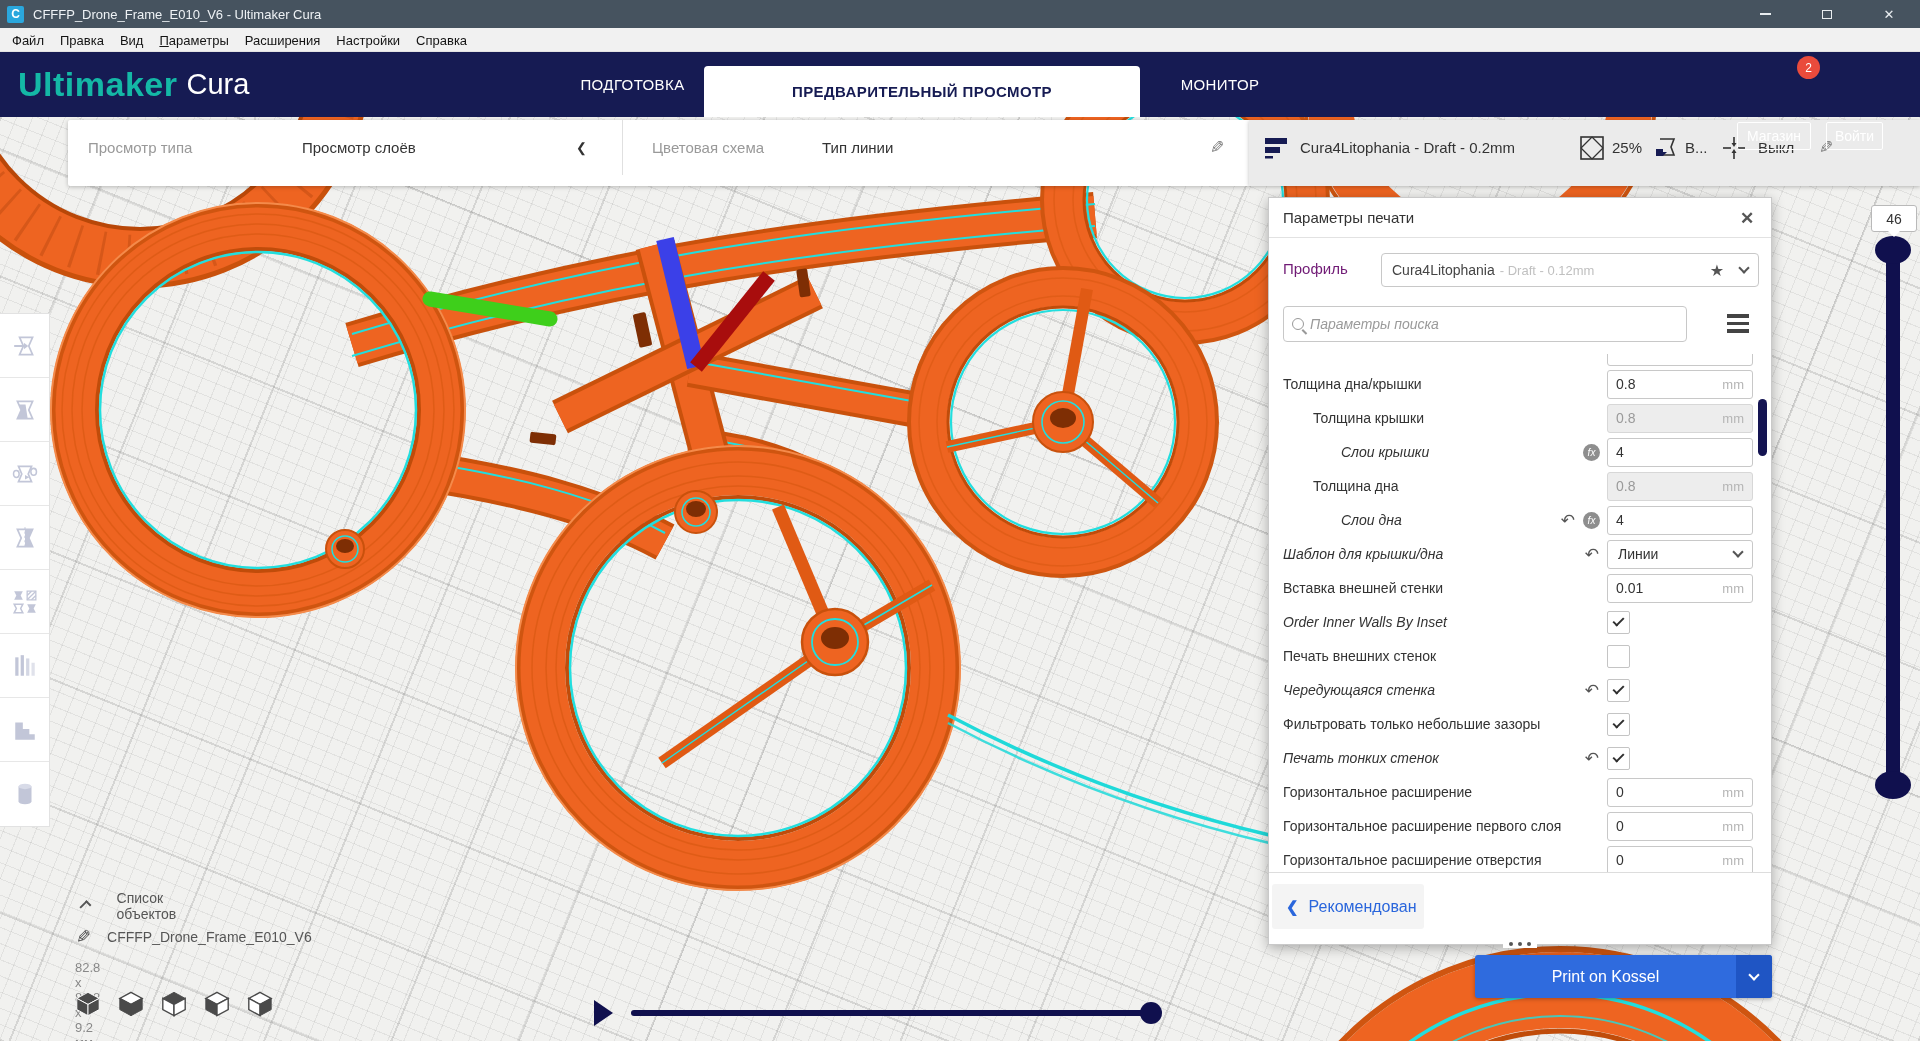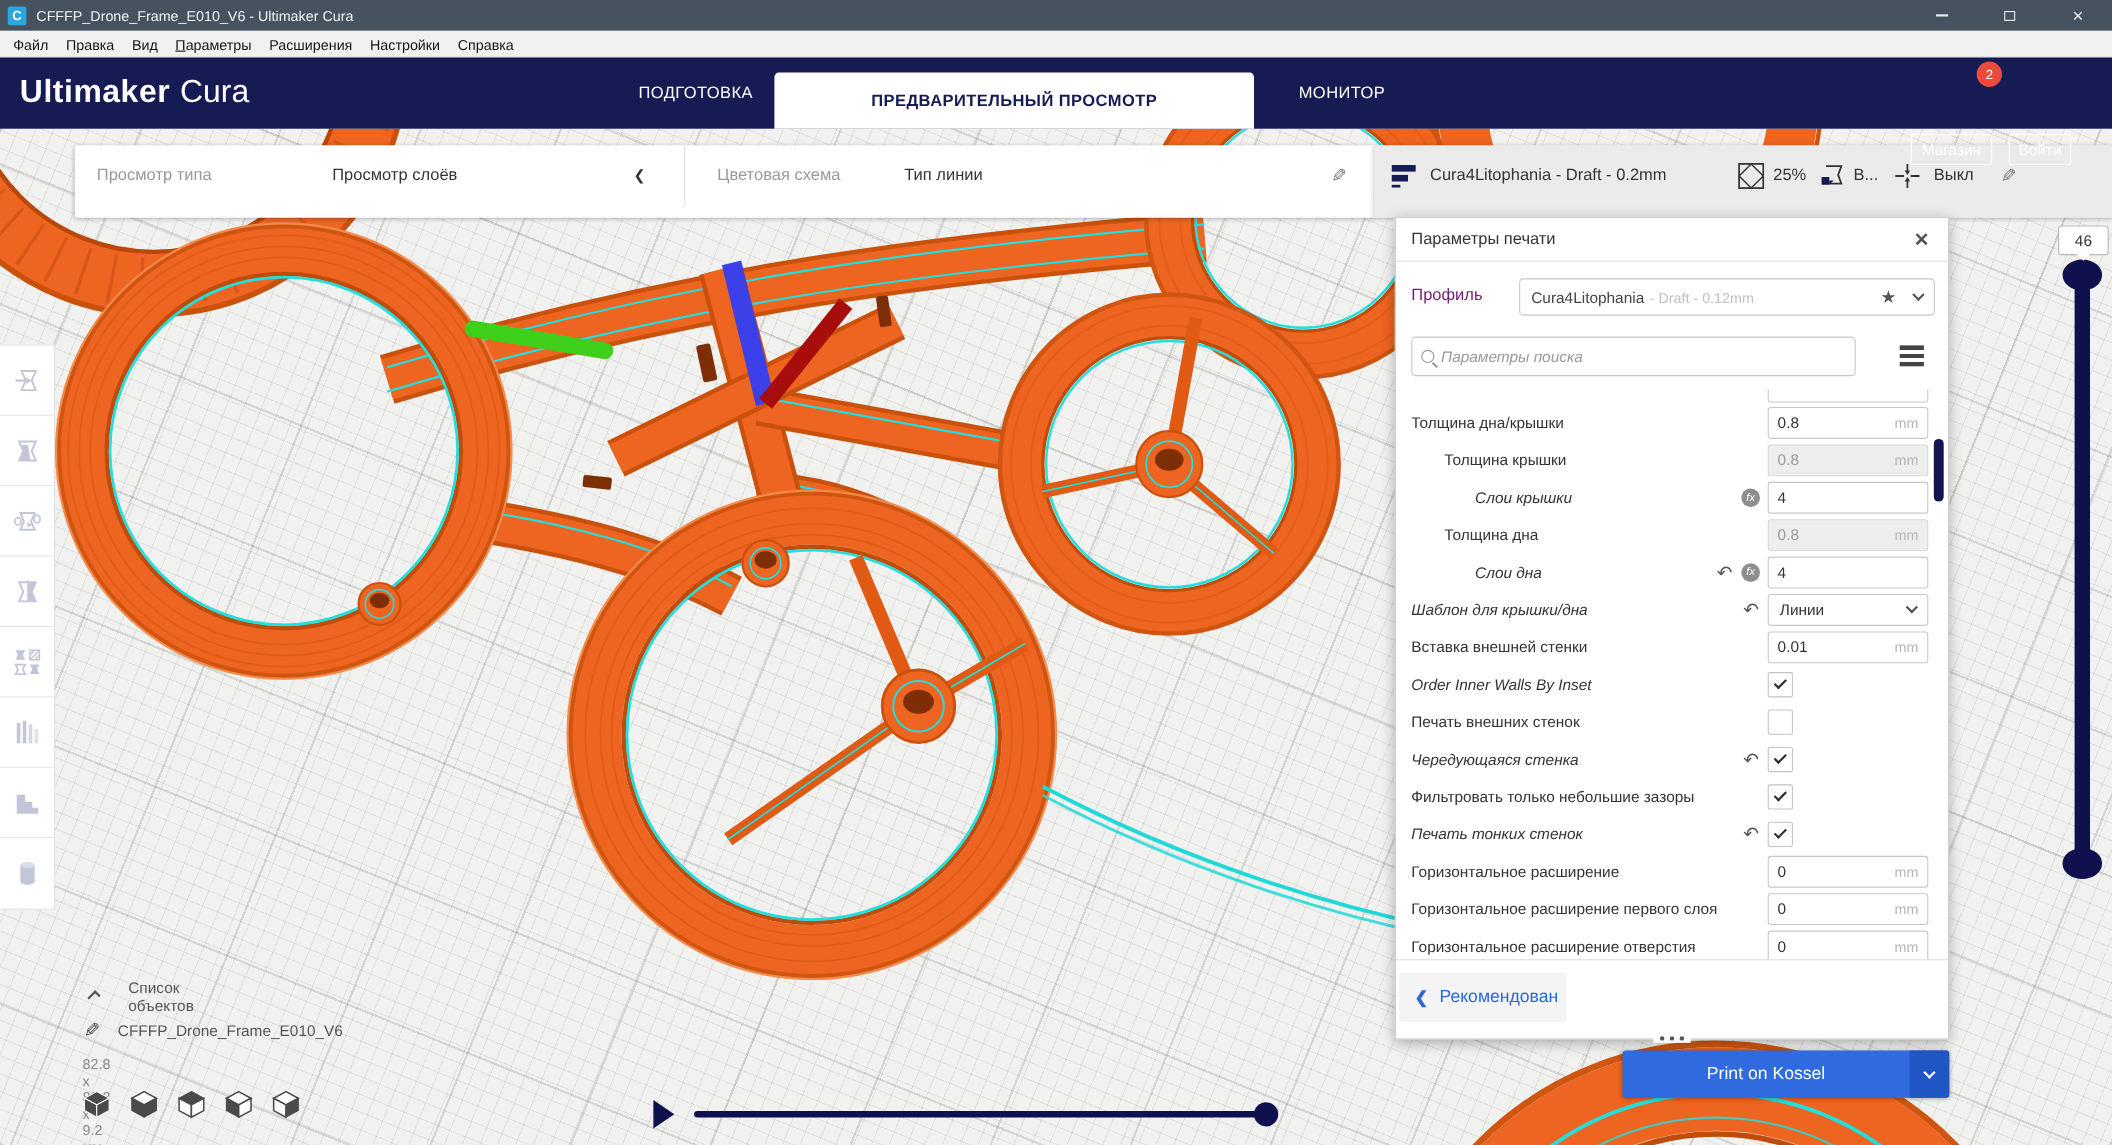--- a/index.html
+++ b/index.html
@@ -17,40 +17,40 @@
   .winbtn .box { width:10px; height:9px; border:1.2px solid #e9edf0; }
 
   
   .menubar { position:absolute; left:0; top:28px; width:1920px; height:24px; background:#f1f1f1; display:flex; align-items:flex-end; padding-left:4px; z-index:40; border-bottom:1px solid #e3e3e3; }
   .menuitem { display:inline-block; color:#141414; font-size:13px; padding:3px 8px; }
   .menuitem.accel::first-letter { text-decoration:underline; }
 
   
   .appheader { position:absolute; left:0; top:52px; width:1920px; height:65px; background:#161b53; z-index:30; }
   .brand { position:absolute; left:18px; top:0; height:65px; display:flex; align-items:center; }
-  .brand .b1 { color:#ffffff; font-size:29px; font-weight:bold; letter-spacing:0.5px; }
+  .brand .b1 { color:#14b8a6; font-size:34px; font-weight:bold; letter-spacing:0.5px; }
   .brand .b2 { color:#fff; font-size:29px; font-weight:300; margin-left:9px; }
   .tab { position:absolute; top:0; height:65px; display:flex; align-items:center; justify-content:center; color:#fff; font-size:15px; letter-spacing:0.4px; }
   .tab.active { top:14px; height:51px; background:#fff; color:#161b53; border-radius:4px 4px 0 0; font-weight:bold; }
   .hdrbtn { position:absolute; top:70px; height:28px; border:1px solid #fff; border-radius:2px; color:#fff; font-size:14px; display:flex; align-items:center; justify-content:center; }
   .badge { position:absolute; left:1797px; top:56px; width:23px; height:23px; background:#ea4b3c; border-radius:50%; color:#fff; font-size:12px; display:flex; align-items:center; justify-content:center; z-index:32; }
 
   
   .viewport { position:absolute; left:0; top:117px; width:1920px; height:924px;
     background-color:#f1f1ef;
     background-image:
       repeating-linear-gradient(112deg, rgba(90,90,90,0.10) 0 1px, transparent 1px 15px),
       repeating-linear-gradient(22deg, rgba(90,90,90,0.10) 0 1px, transparent 1px 15px),
       repeating-linear-gradient(112deg, rgba(70,70,70,0.16) 0 2px, transparent 2px 118px),
       repeating-linear-gradient(22deg, rgba(70,70,70,0.16) 0 2px, transparent 2px 118px);
     z-index:1; }
   .scene { position:absolute; left:0; top:0; }
 
   
-  .vtcard { position:absolute; top:120px; height:66px; background:#fff; box-shadow:0 1px 4px rgba(0,0,0,0.25); z-index:20;margin-top:12px; }
+  .vtcard { position:absolute; top:120px; height:66px; background:#fff; box-shadow:0 1px 4px rgba(0,0,0,0.25); z-index:20; }
   .vtleft { left:68px; width:1181px; border-radius:2px 0 0 2px; }
   .vtright { left:1249px; width:671px; background:#ebebeb; }
   .vtlabel { position:absolute; top:0; height:55px; display:flex; align-items:center; color:#999; font-size:15px; }
   .vtvalue { position:absolute; top:0; height:55px; display:flex; align-items:center; color:#333; font-size:15px; }
   .vtdivider { position:absolute; top:0; left:554px; width:1px; height:55px; background:#e0e0e0; }
   .pencil { color:#777; font-size:17px; transform:scaleX(-1); display:inline-block; }
   .vticon { position:absolute; top:0; height:55px; display:flex; align-items:center; }
 
   
   .panel { position:absolute; left:1268px; top:197px; width:504px; height:748px; background:#fff; border:1px solid #c9c9c9; box-shadow:0 3px 12px rgba(0,0,0,0.3); z-index:25; }

